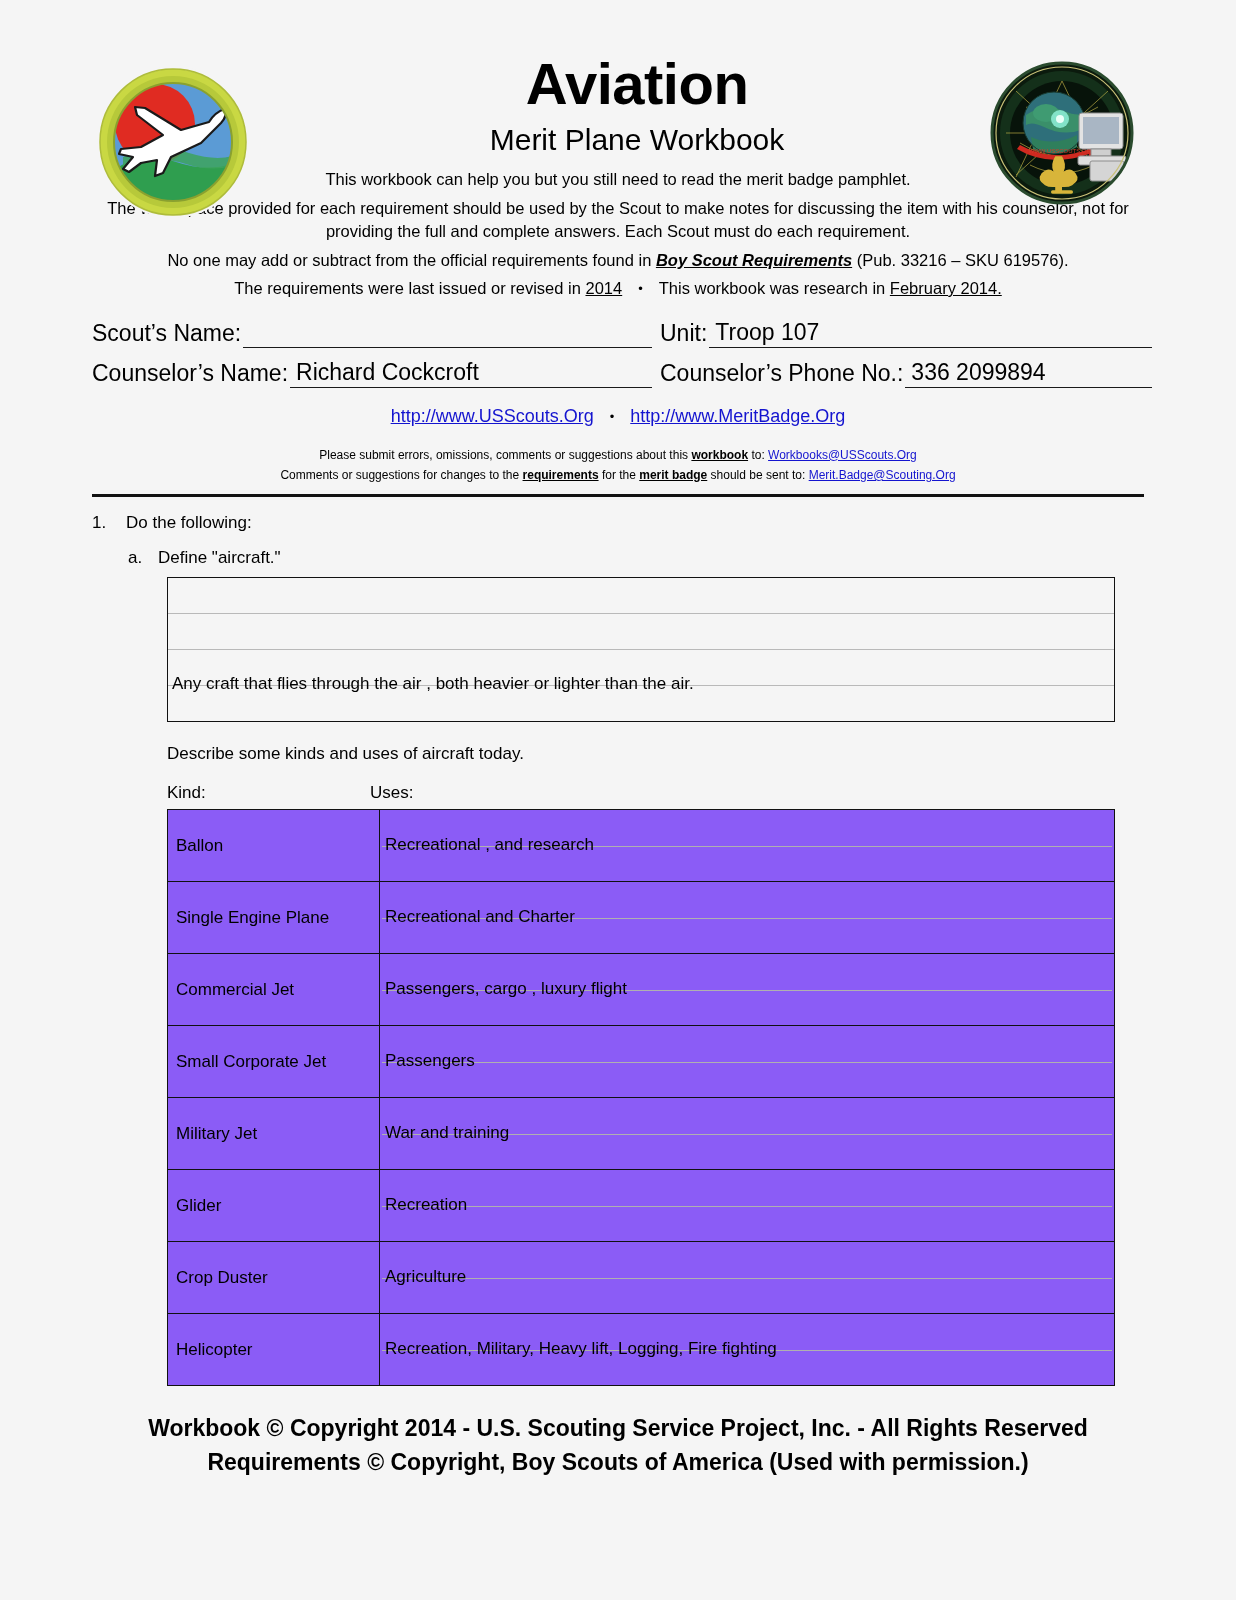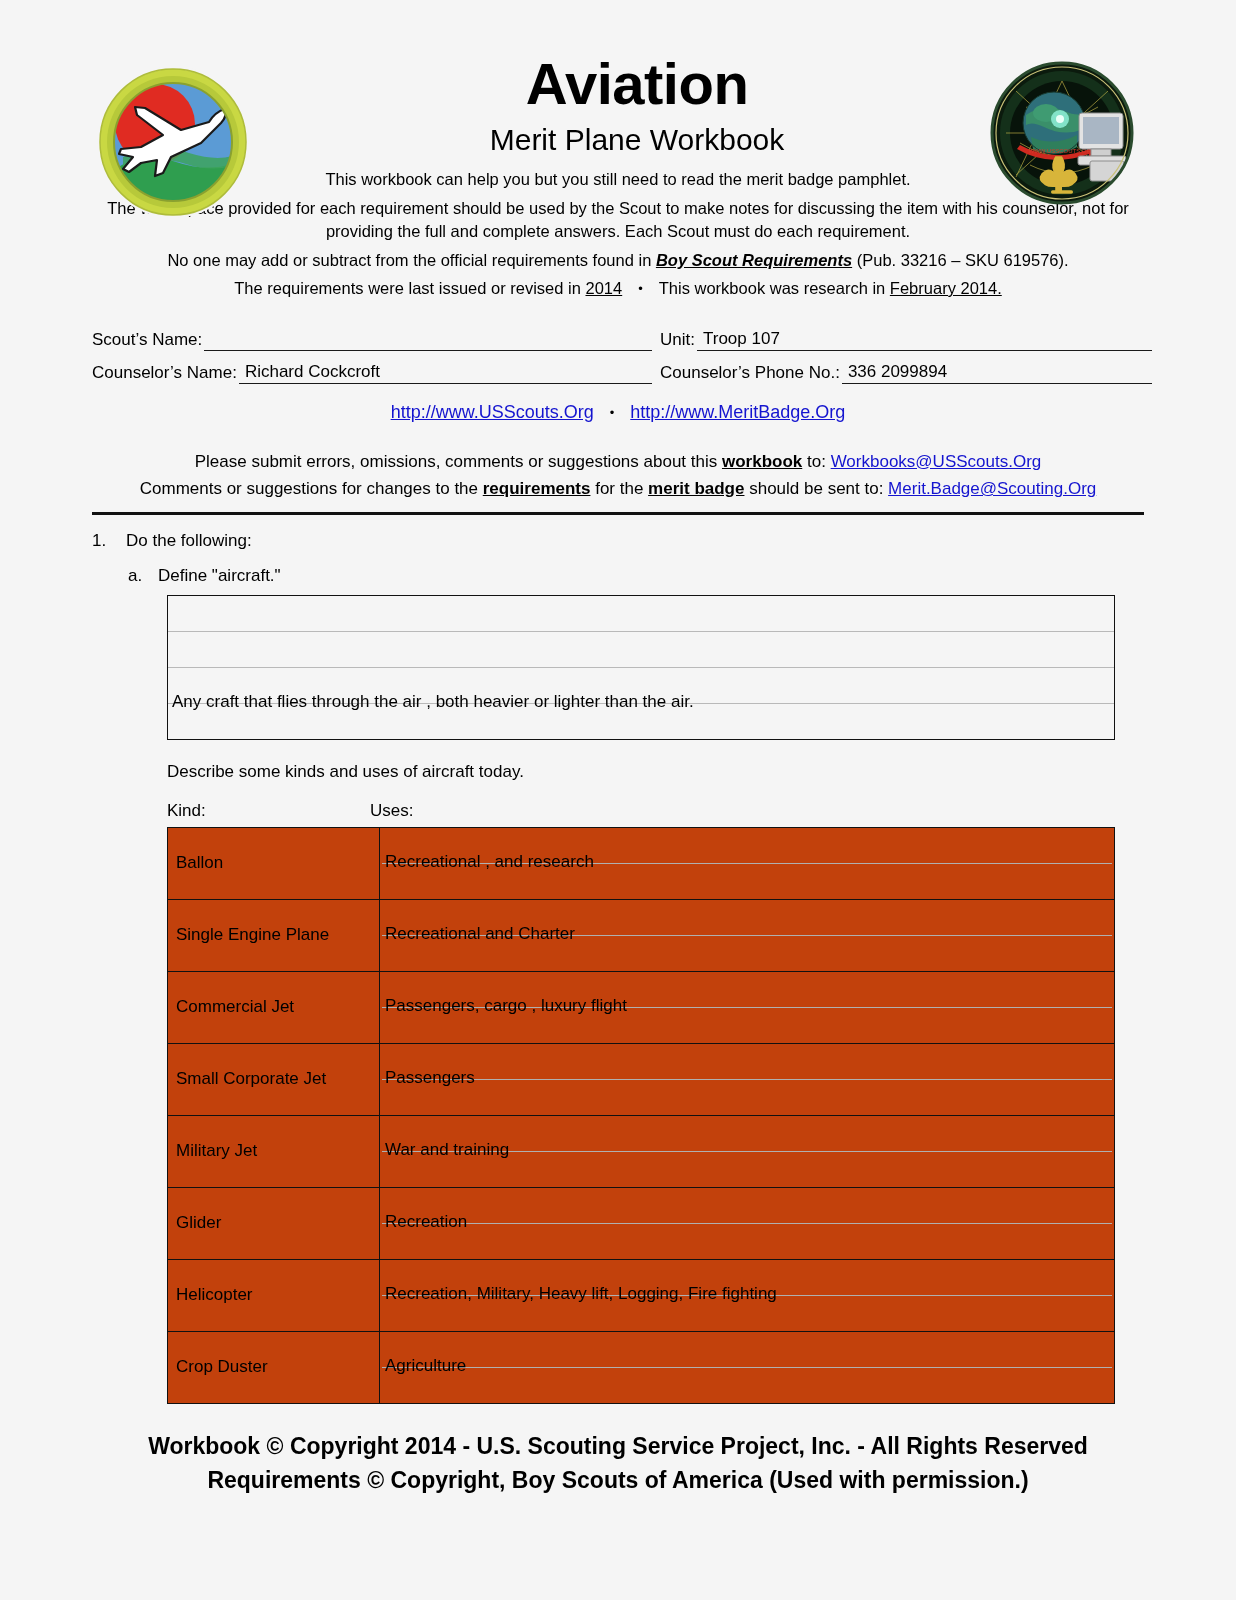--- a/index.html
+++ b/index.html
@@ -68,23 +68,23 @@
     padding: 0 95px;
   }
   .intro p { margin: 5px 0; }
   .intro .wide { padding: 0 10px; }
   .u { text-decoration: underline; }
   .bi-u { font-weight: bold; font-style: italic; text-decoration: underline; }
   .sep-dot { display: inline-block; padding: 0 16px; font-size: 13px; vertical-align: middle; }
 
   
   .fields {
-    margin-top: 28px;
+    margin-top: 18px;
     padding: 0 92px 0 92px;
-    font-size: 17px;
+    font-size: 23px;
   }
   .field-row {
     display: flex;
     align-items: flex-end;
     margin-bottom: 11px;
   }
   .field-col {
     display: flex;
     align-items: flex-end;
     flex: 0 0 auto;
@@ -110,23 +110,23 @@
     text-align: center;
     margin-top: 18px;
     font-size: 18px;
   }
   .links a, .blue {
     color: #1414cf;
     text-decoration: underline;
   }
   .notes {
     text-align: center;
-    font-size: 17px;
+    font-size: 12px;
     line-height: 1.45;
-    margin-top: 27px;
+    margin-top: 20px;
     padding: 0 80px;
   }
   .notes p { margin: 3px 0; }
 
   .rule {
     margin: 10px 92px 0 92px;
     border-top: 3px solid #111;
     height: 0;
   }
 
@@ -185,21 +185,21 @@
     width: 948px;
     border-collapse: collapse;
     table-layout: fixed;
   }
   .tbl td {
     border: 1.6px solid #111;
     height: 71px;
     vertical-align: middle;
     font-size: 17px;
     padding: 0;
-    background: #c2410c;
+    background: #8b5cf6;
   }
   .tbl td.kind {
     width: 203px;
     padding-left: 8px;
   }
   .tbl td.uses {
     position: relative;
   }
   .uses-line {
     position: absolute;
@@ -444,31 +444,31 @@
           </td>
         </tr>
         <tr>
           <td class="kind">Glider</td>
           <td class="uses">
             <span class="uses-line"></span>
             <span class="uses-text">Recreation</span>
           </td>
         </tr>
         <tr>
+          <td class="kind">Crop Duster</td>
+          <td class="uses">
+            <span class="uses-line"></span>
+            <span class="uses-text">Agriculture</span>
+          </td>
+        </tr>
+        <tr>
           <td class="kind">Helicopter</td>
           <td class="uses">
             <span class="uses-line"></span>
             <span class="uses-text">Recreation, Military, Heavy lift, Logging, Fire fighting</span>
-          </td>
-        </tr>
-        <tr>
-          <td class="kind">Crop Duster</td>
-          <td class="uses">
-            <span class="uses-line"></span>
-            <span class="uses-text">Agriculture</span>
           </td>
         </tr>
       </tbody>
     </table>
   </div>
 
   <div class="footer">
     <p>Workbook © Copyright 2014 - U.S. Scouting Service Project, Inc. - All Rights Reserved</p>
     <p>Requirements © Copyright, Boy Scouts of America (Used with permission.)</p>
   </div>

